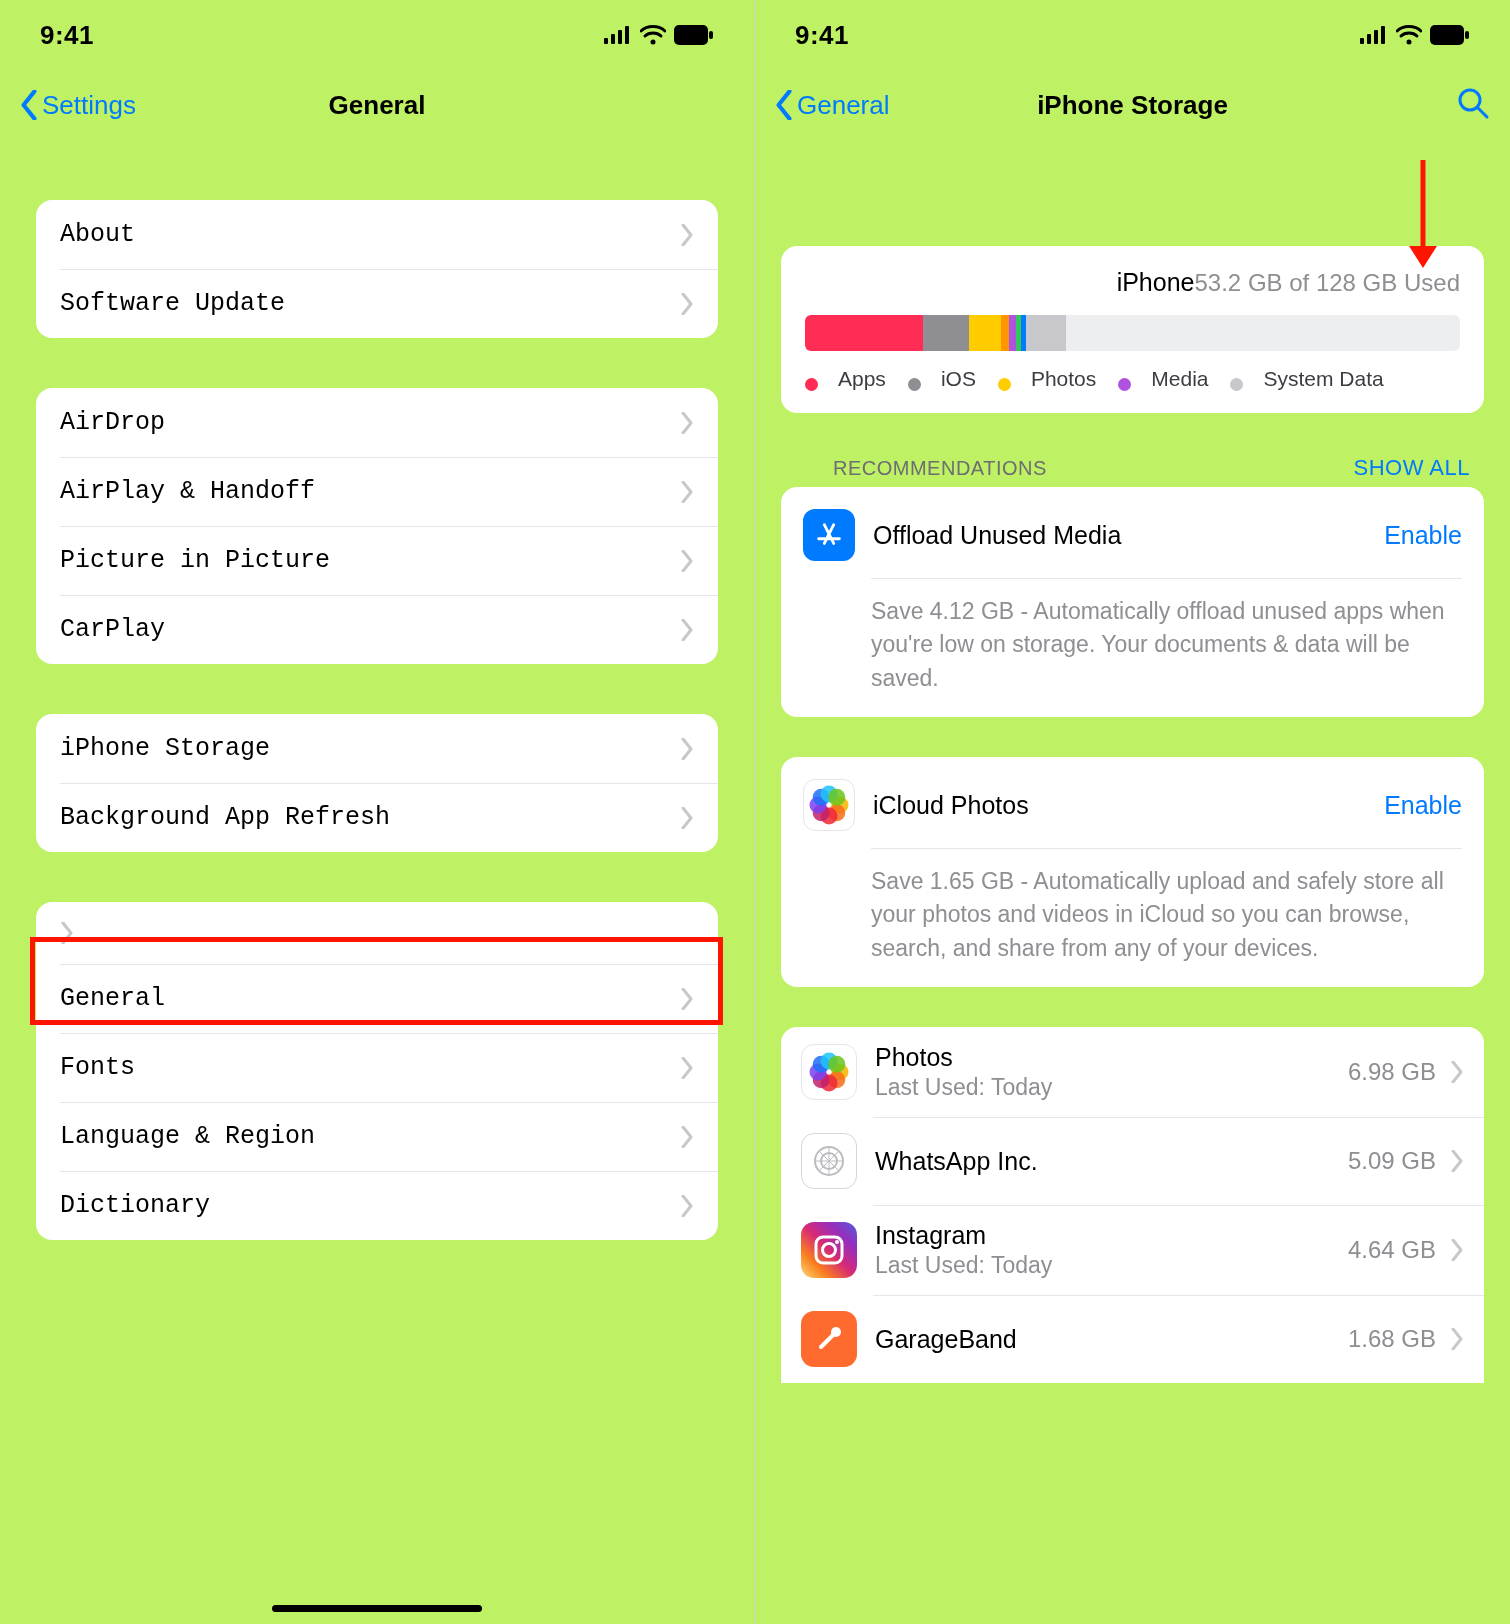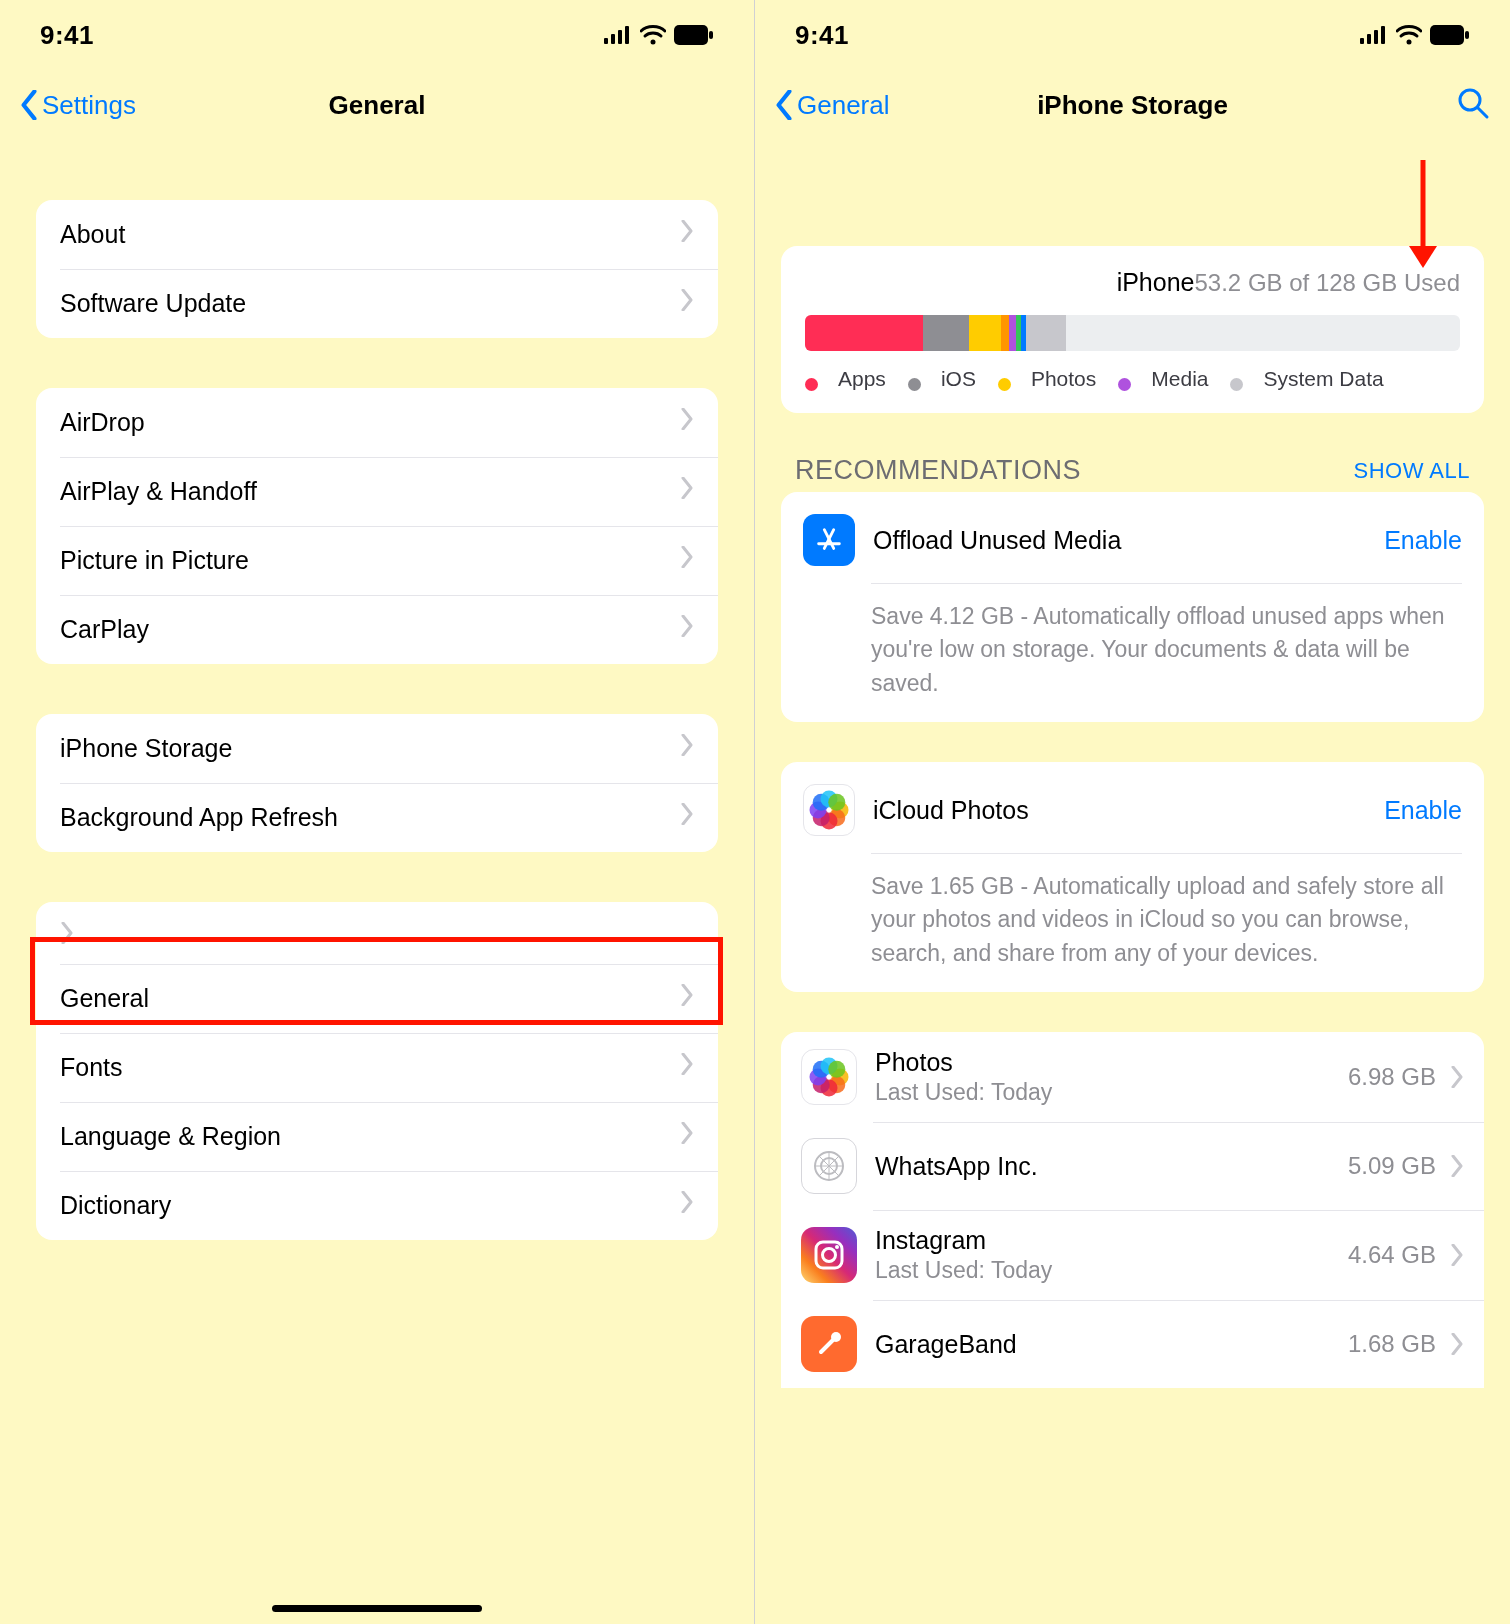--- a/index.html
+++ b/index.html
@@ -1,38 +1,38 @@
 <!DOCTYPE html>
 <html><head>
 <meta charset="utf-8">
 <style>
   * { box-sizing: border-box; margin: 0; padding: 0; }
   html, body { font-family: -apple-system, "Helvetica Neue", Arial, sans-serif; }
   body { background: #f2f2f7; width: 1510px; height: 1624px; display: flex; }
 
-  .phone { width: 755px; height: 100%; background: #fef9c3; position: relative; overflow: hidden; }
+  .phone { width: 755px; height: 100%; background: #bef264; position: relative; overflow: hidden; }
   .phone.left  { border-right: 1px solid #d0d0d4; }
 
   
   .status-bar { height: 70px; display: flex; align-items: center; justify-content: space-between; padding: 0 40px; }
   .status-time { font-size: 26px; font-weight: 600; letter-spacing: 0.5px; }
   .status-right { display: flex; align-items: center; gap: 8px; }
   .status-right svg { display: block; }
 
   
   .nav-bar { height: 70px; display: flex; align-items: center; position: relative; padding: 0 20px; }
   .nav-back { display: flex; align-items: center; color: #007aff; font-size: 26px; gap: 4px; cursor: pointer; }
   .nav-back svg { width: 18px; height: 30px; }
   .nav-title { position: absolute; left: 0; right: 0; text-align: center; font-size: 26px; font-weight: 600; pointer-events: none; }
   .nav-action { margin-left: auto; color: #007aff; cursor: pointer; z-index: 1; }
   .nav-action svg { width: 34px; height: 34px; }
 
   
   .group { background: #fff; border-radius: 16px; margin: 30px 36px 0 36px; overflow: hidden; }
-  .row { display: flex; padding: 20px 24px; font-size: 25px; color: #000; cursor: pointer; position: relative; }
+  .row { display: flex; align-items: center; padding: 20px 24px; font-size: 25px; color: #000; cursor: pointer; position: relative; font-family: Liberation Mono, monospace; }
   .row + .row::before { content: ""; position: absolute; top: 0; left: 24px; right: 0; height: 1px; background: #e5e5ea; }
   .row .label { flex: 1; }
   .chev { color: #c7c7cc; }
   .chev svg { width: 14px; height: 22px; display: block; }
 
   .highlight-box { position: absolute; border: 5px solid #ff1400; pointer-events: none; }
 
   .home-indicator { position: absolute; bottom: 12px; left: 50%; transform: translateX(-50%); width: 210px; height: 7px; background: #000; border-radius: 4px; }
 
   
@@ -41,21 +41,21 @@
   .storage-card { background:#fff; border-radius: 16px; margin: 106px 26px 0 26px; padding: 22px 24px 22px 24px; }
   .storage-head { display:flex; justify-content:flex-end; align-items:baseline; font-size:25px; }
   .storage-head .used { color:#8e8e93; font-size:24px; }
   .storage-bar { height: 36px; border-radius: 6px; background:#eceef0; margin-top:18px; display:flex; overflow:hidden; }
   .seg { height:100%; }
   .legend { display:flex; flex-wrap:wrap; gap: 22px; margin-top:16px; font-size:21px; color:#3c3c43; }
   .legend-item { display:flex; align-items:flex-end; gap:20px; }
   .legend-dot { width:13px; height:13px; border-radius:50%; }
 
   .section-header { display:flex; justify-content:space-between; align-items:center; margin: 42px 26px 6px 26px; padding: 0 14px; }
-  .section-header .title { color:#6d6d72; font-size:27px; letter-spacing:0.5px; text-transform: uppercase; }
+  .section-header .title { color:#6d6d72; font-size:20px; letter-spacing:0.5px; text-transform: uppercase; margin-left: 38px; }
   .section-header .link { color:#007aff; font-size:22px; letter-spacing:0.5px; cursor:pointer; }
 
   .reco-card { background:#fff; border-radius:16px; margin: 0 26px 40px 26px; padding-bottom: 22px; }
   .reco-top { display:flex; align-items:center; padding: 22px 22px 18px 22px; position: relative; }
   .reco-top::after { content:""; position:absolute; bottom:0; left:90px; right:22px; height:1px; background:#e5e5ea; }
   .reco-icon { width:52px; height:52px; border-radius:12px; margin-right:18px; display:flex; align-items:center; justify-content:center; flex-shrink:0; }
   .reco-title { font-size:25px; flex:1; }
   .reco-action { color:#007aff; font-size:25px; cursor:pointer; }
   .reco-desc { padding: 16px 22px 0 90px; color:#8e8e93; font-size:23px; line-height:1.45; }
 

